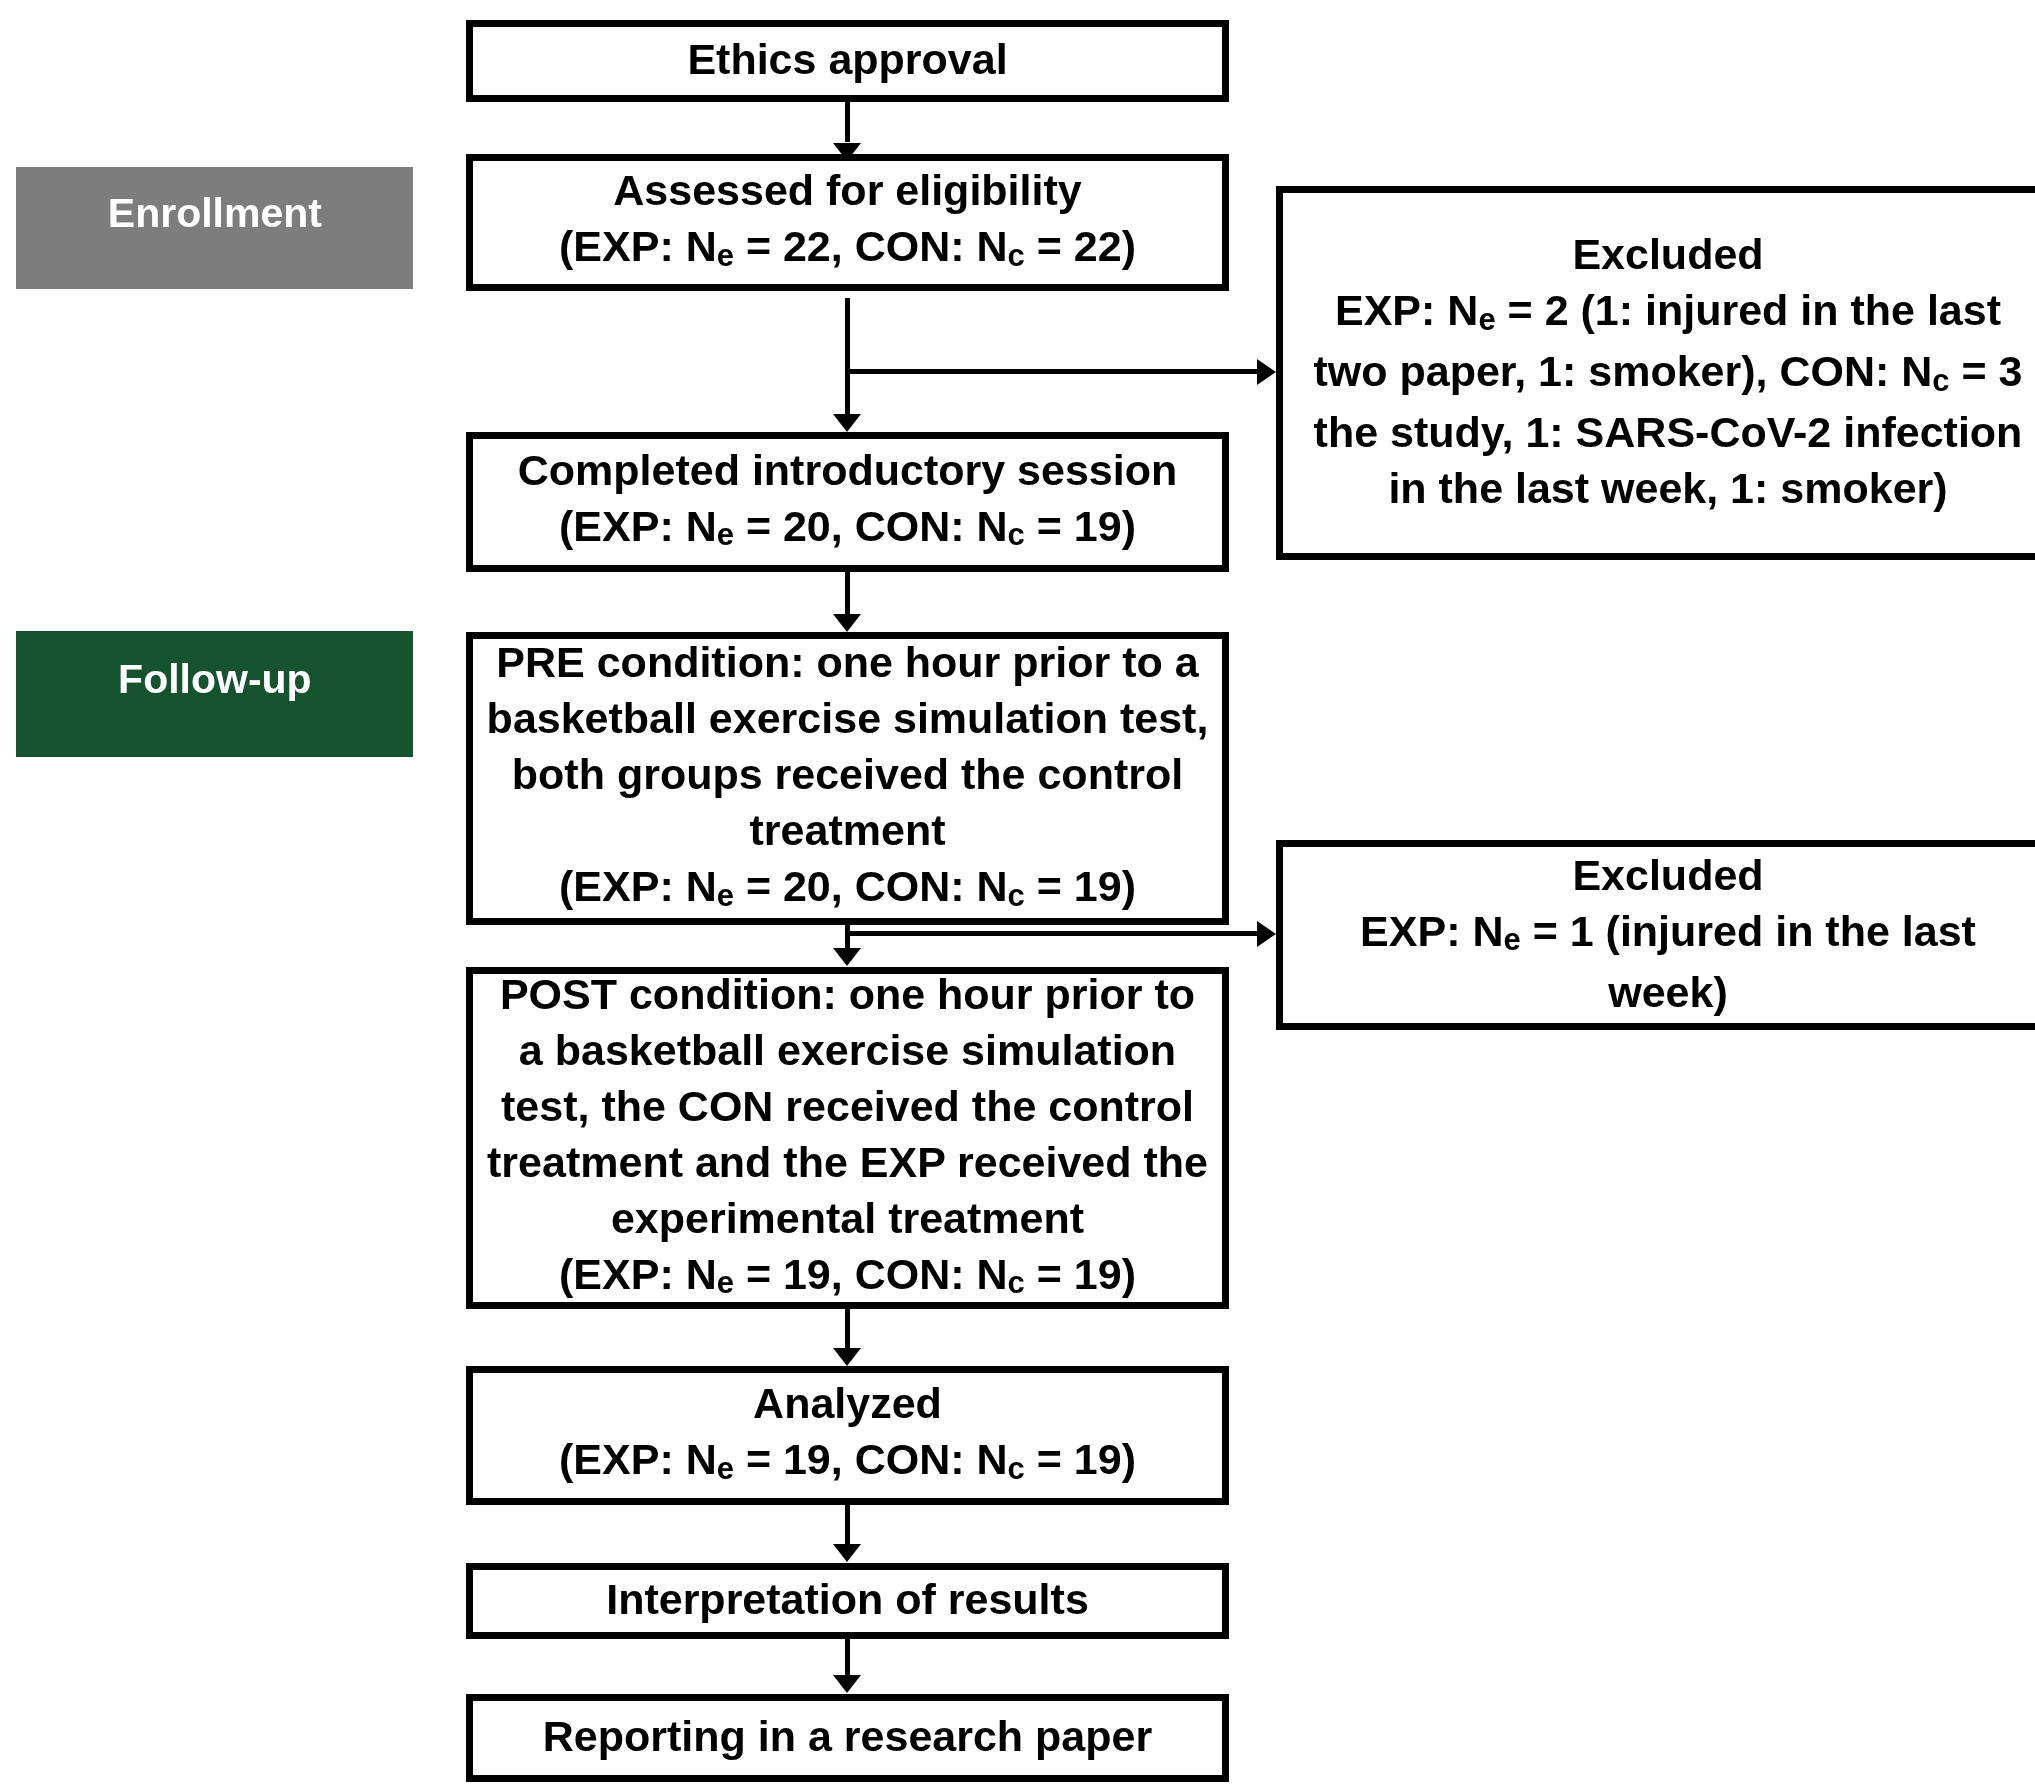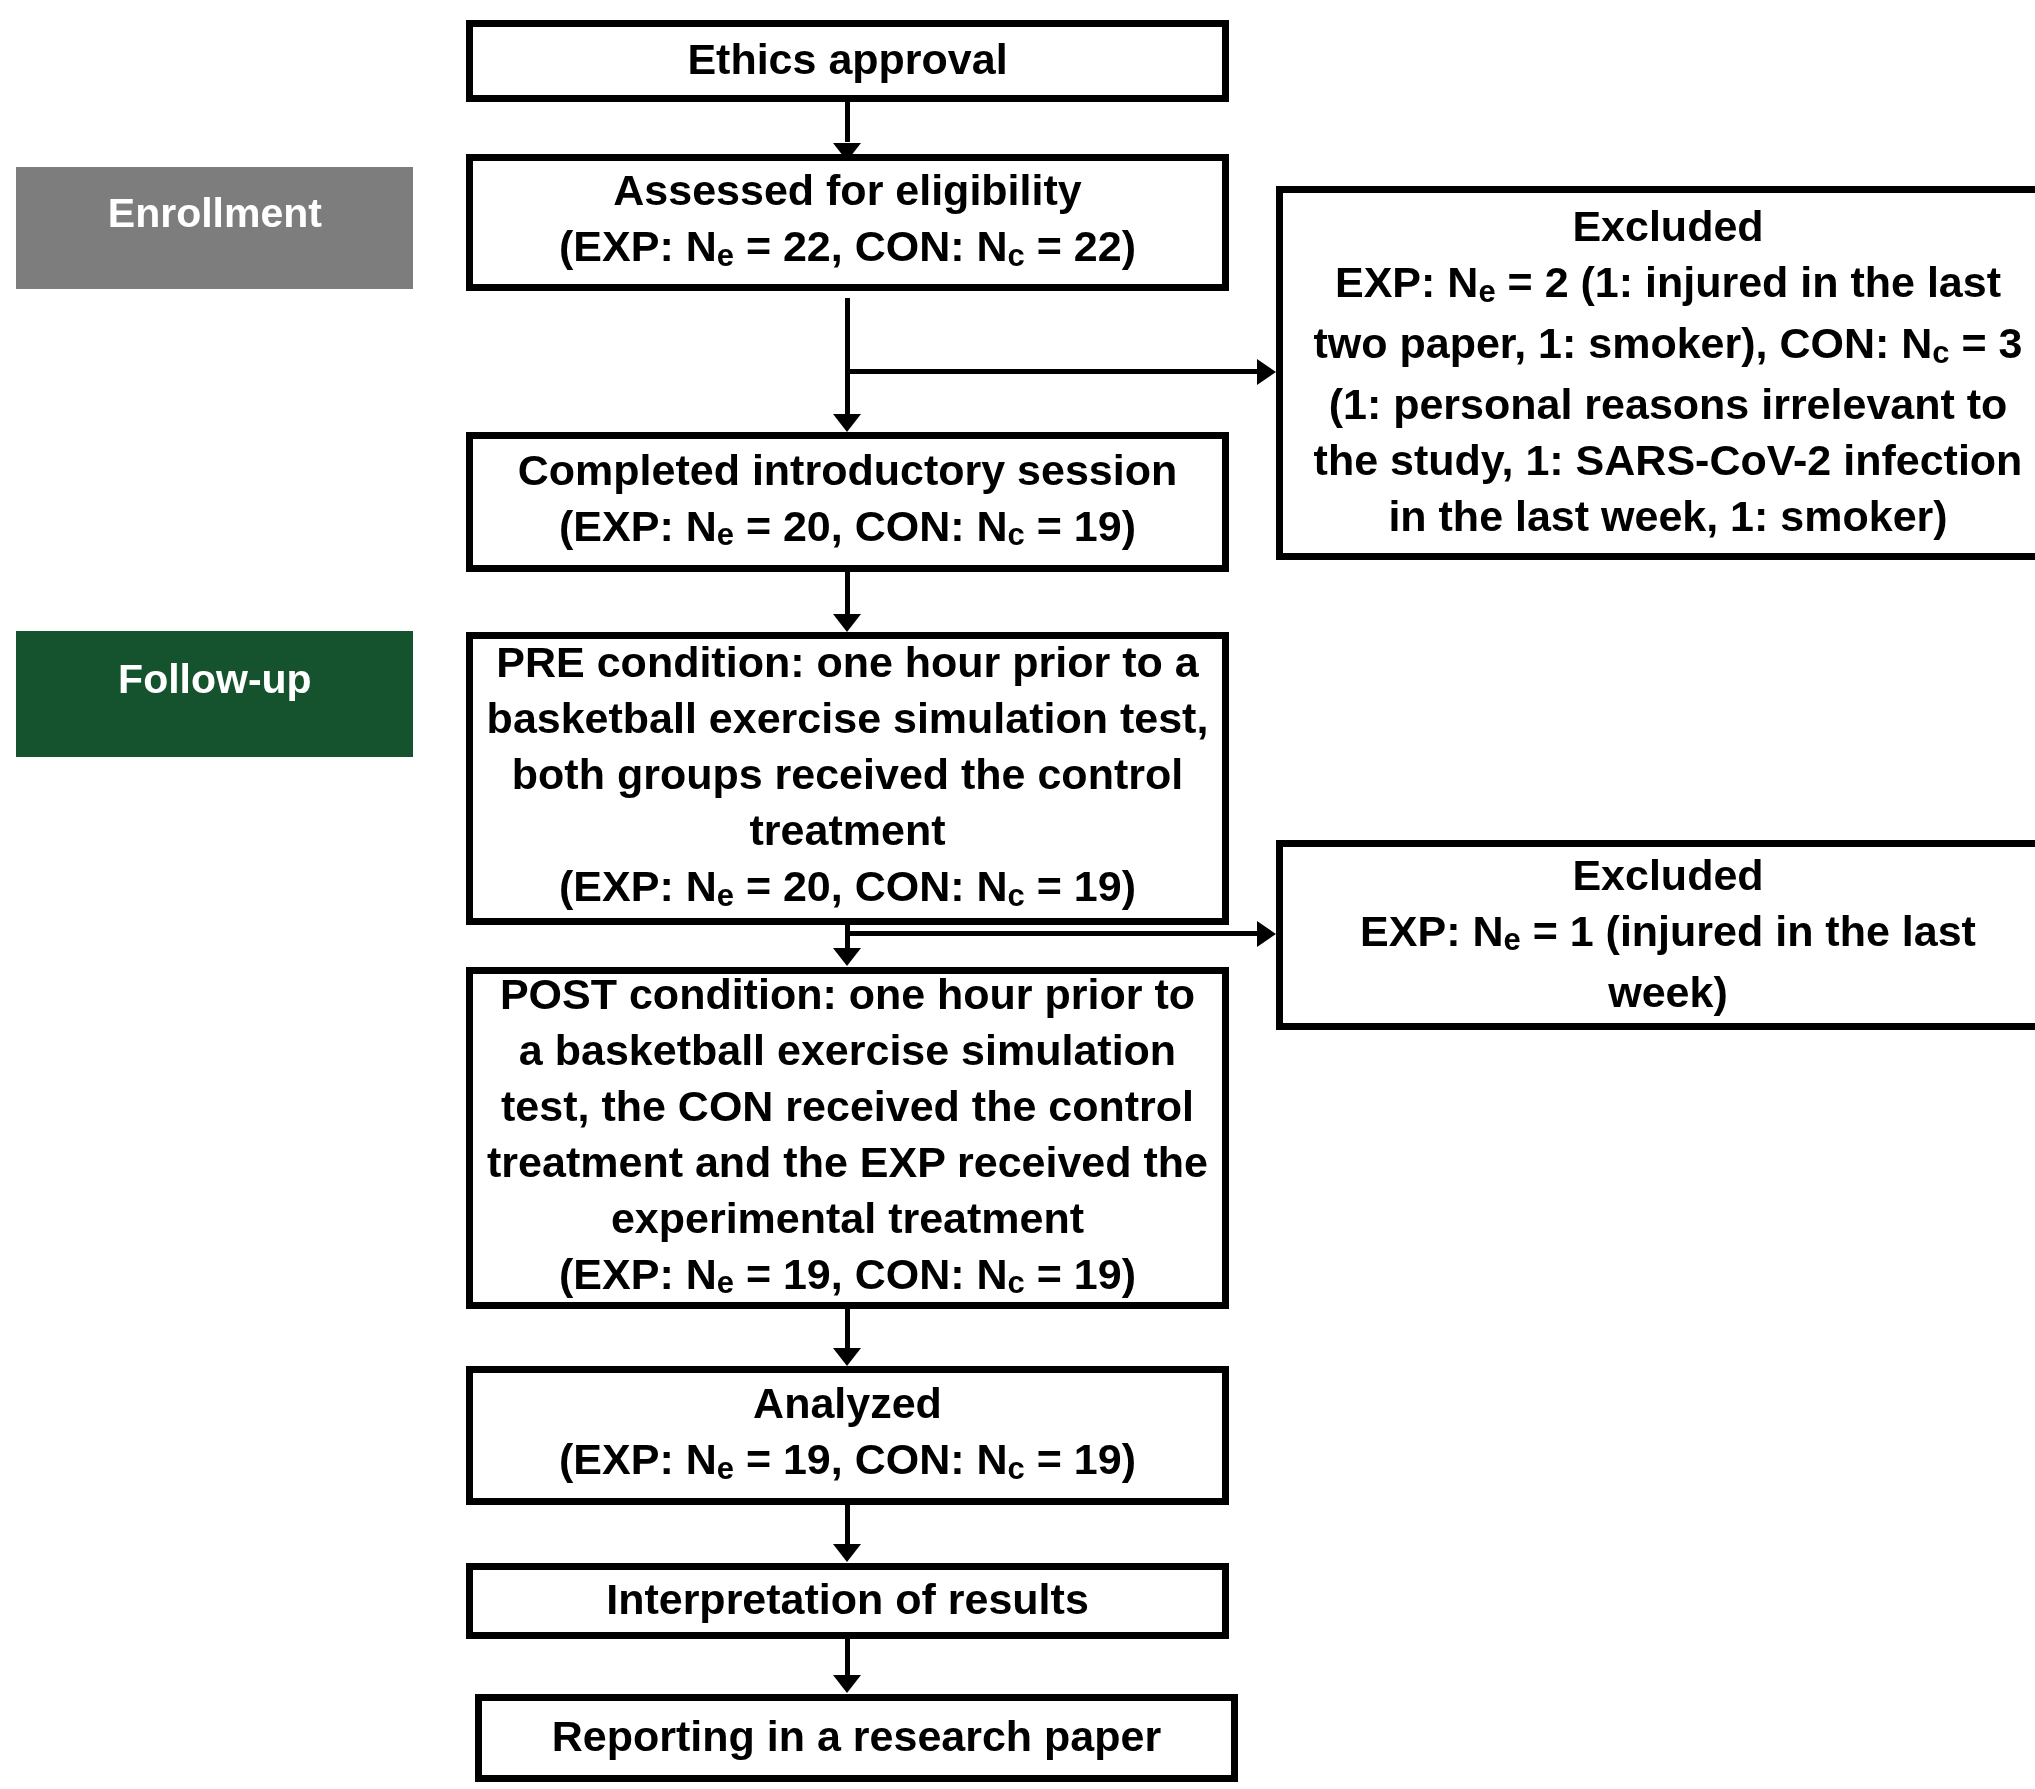--- a/index.html
+++ b/index.html
@@ -117,29 +117,28 @@
 
   <div class="box main-col" style="top: 1366px; height: 139px; background: rgb(255, 255, 255); border-color: rgb(0, 0, 0); color: rgb(0, 0, 0);">
       <div class="line"><span>Analyzed</span></div>
       <div class="line"><span>(EXP: N</span><span class="sub">e</span><span> = 19, CON: N</span><span class="sub">c</span><span> = 19)</span></div>
     </div>
 
   <div class="box main-col" style="top: 1563px; height: 76px; background: rgb(255, 255, 255); border-color: rgb(0, 0, 0); color: rgb(0, 0, 0);">
       <div class="line"><span>Interpretation of results</span></div>
     </div>
 
-  <div class="box main-col" style="top: 1694px; height: 88px; background: rgb(255, 255, 255); border-color: rgb(0, 0, 0); color: rgb(0, 0, 0); margin-left: 9px;">
+  <div class="box main-col" style="top: 1694px; height: 88px; background: rgb(255, 255, 255); border-color: rgb(0, 0, 0); color: rgb(0, 0, 0);">
       <div class="line"><span>Reporting in a research paper</span></div>
     </div>
 
   <div class="box right-col" style="top: 186px; height: 374px; background: rgb(255, 255, 255); border-color: rgb(0, 0, 0); color: rgb(0, 0, 0);">
       <div class="line"><span>Excluded</span></div>
       <div class="line"><span>EXP: N</span><span class="sub">e</span><span> = 2 (1: injured in the last</span></div>
       <div class="line"><span>two paper, 1: smoker), CON: N</span><span class="sub">c</span><span> = 3</span></div>
-      <div class="line"><span>(1: personal reasons irrelevant to</span></div>
       <div class="line"><span>the study, 1: SARS-CoV-2 infection</span></div>
       <div class="line"><span>in the last week, 1: smoker)</span></div>
     </div>
 
   <div class="box right-col" style="top: 840px; height: 190px; background: rgb(255, 255, 255); border-color: rgb(0, 0, 0); color: rgb(0, 0, 0);">
       <div class="line"><span>Excluded</span></div>
       <div class="line"><span>EXP: N</span><span class="sub">e</span><span> = 1 (injured in the last</span></div>
       <div class="line"><span>week)</span></div>
     </div>
 

